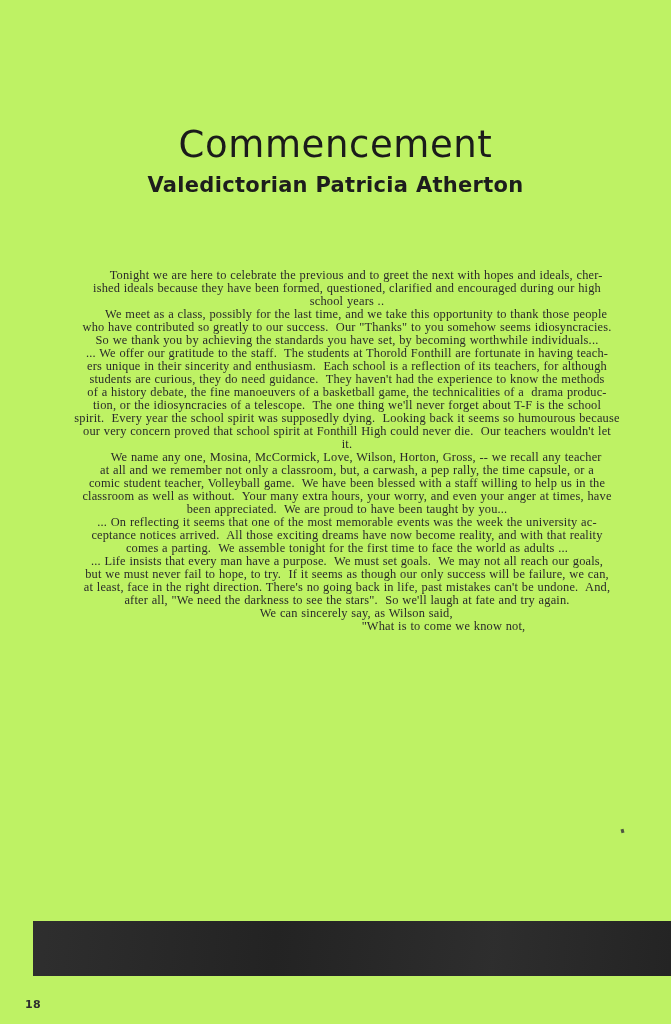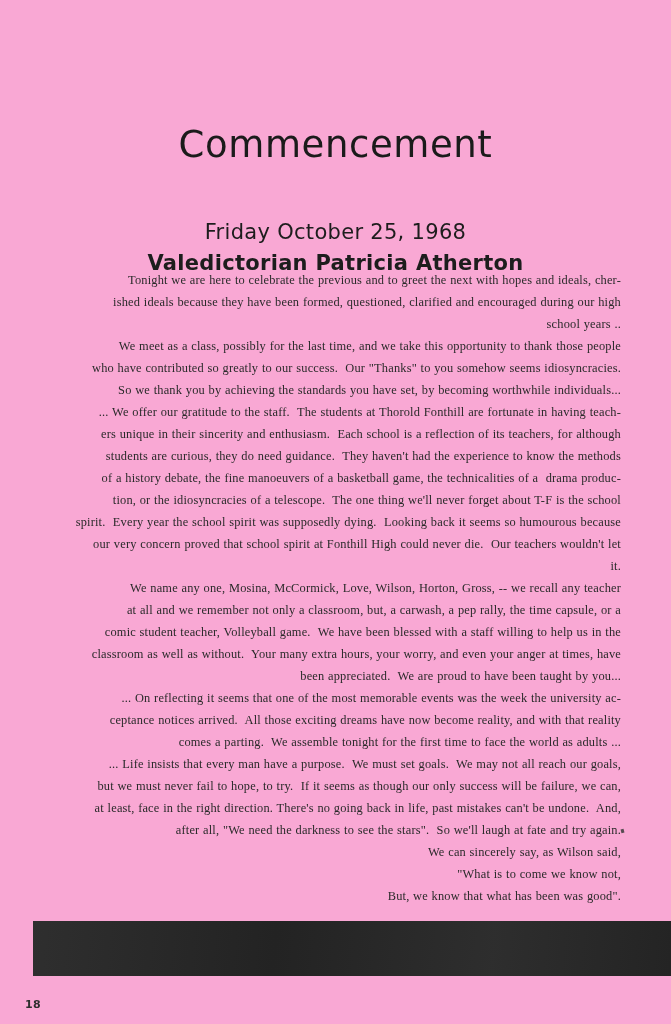--- a/index.html
+++ b/index.html
@@ -5,21 +5,21 @@
 <style>
   html, body {
     margin: 0;
     padding: 0;
     background: #ffffff;
   }
   .page {
     position: relative;
     width: 671px;
     height: 1024px;
-    background: #f9a8d4;
+    background: #bef264;
     overflow: hidden;
     font-family: "Liberation Serif", "DejaVu Serif", serif;
   }
 
   
   .title-block {
     position: absolute;
     left: 0;
     top: 122px;
     width: 671px;
@@ -47,23 +47,23 @@
   .sub-date { margin-top: 50px; }
   .sub-name { margin-top: 3px; font-weight: bold; }
 
   
   .body-copy {
     position: absolute;
     left: 73px;
     top: 269px;
     width: 548px;
     font-size: 12.4px;
-    line-height: 22px;
+    line-height: 13px;
     color: #2a2a2a;
-    text-align: right;
+    text-align: center;
     letter-spacing: 0.18px;
     word-spacing: 0.4px;
   }
   .body-copy p {
     margin: 0;
     white-space: pre-wrap;
   }
 
   .quote-line {
     margin: 0;
@@ -109,21 +109,20 @@
     letter-spacing: 0.3px;
   }
 </style>
 </head>
 <body>
 
 <div class="page">
 
   <div class="title-block">
     <h1 class="doc-title">Commencement</h1>
-    <div class="doc-subtitle sub-date">Friday October 25, 1968</div>
     <div class="doc-subtitle sub-name">Valedictorian Patricia Atherton</div>
   </div>
 
   <div class="body-copy">
     <p>     Tonight we are here to celebrate the previous and to greet the next with hopes and ideals, cher-
 ished ideals because they have been formed, questioned, clarified and encouraged during our high
 school years ..</p>
     <p>     We meet as a class, possibly for the last time, and we take this opportunity to thank those people
 who have contributed so greatly to our success.  Our "Thanks" to you somehow seems idiosyncracies.
 So we thank you by achieving the standards you have set, by becoming worthwhile individuals...</p>
@@ -142,21 +141,20 @@
 been appreciated.  We are proud to have been taught by you...</p>
     <p>... On reflecting it seems that one of the most memorable events was the week the university ac-
 ceptance notices arrived.  All those exciting dreams have now become reality, and with that reality
 comes a parting.  We assemble tonight for the first time to face the world as adults ...</p>
     <p>... Life insists that every man have a purpose.  We must set goals.  We may not all reach our goals,
 but we must never fail to hope, to try.  If it seems as though our only success will be failure, we can,
 at least, face in the right direction. There's no going back in life, past mistakes can't be undone.  And,
 after all, "We need the darkness to see the stars".  So we'll laugh at fate and try again.</p>
     <p>     We can sincerely say, as Wilson said,</p>
     <p class="quote-line quote-1">"What is to come we know not,</p>
-    <p class="quote-line quote-2">But, we know that what has been was good".</p>
   </div>
 
   <div class="speck"></div>
 
   <div class="black-band"></div>
 
   <div class="folio">18</div>
 
 </div>
 

